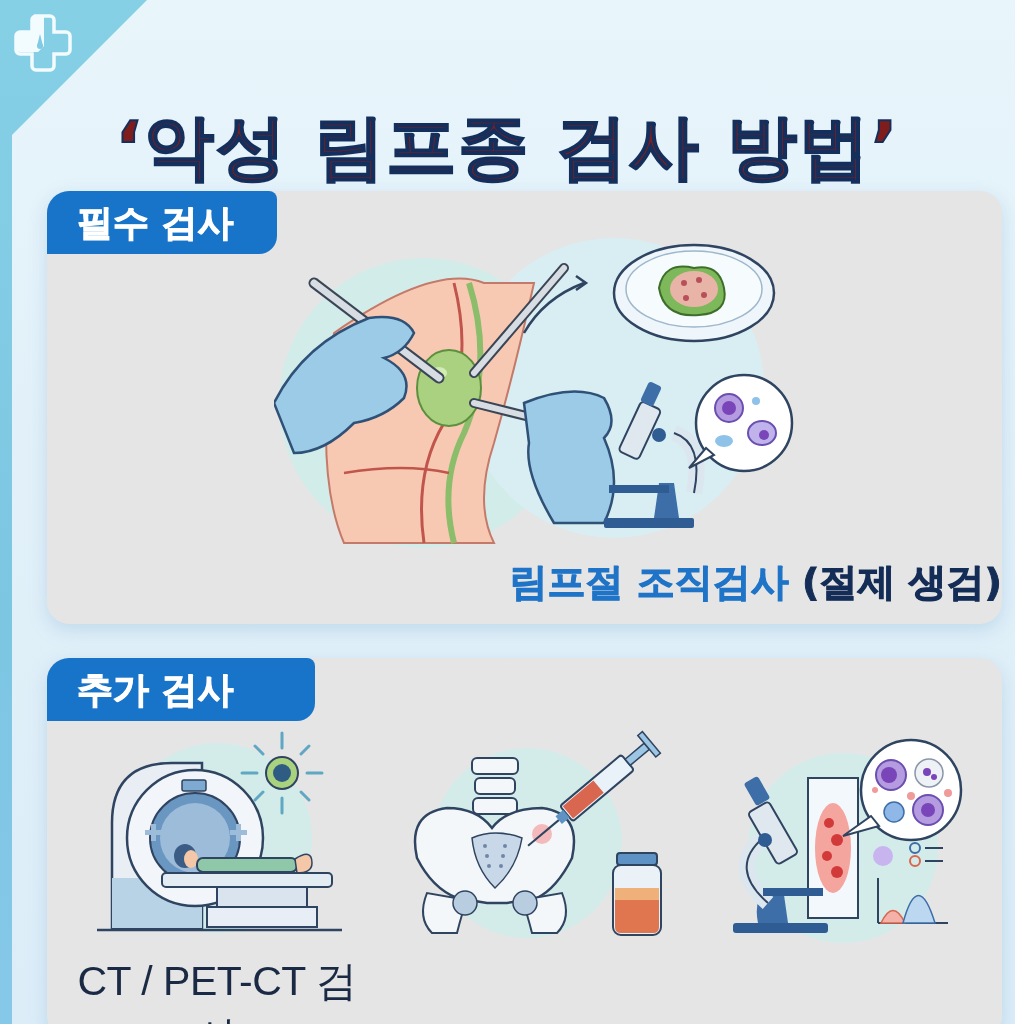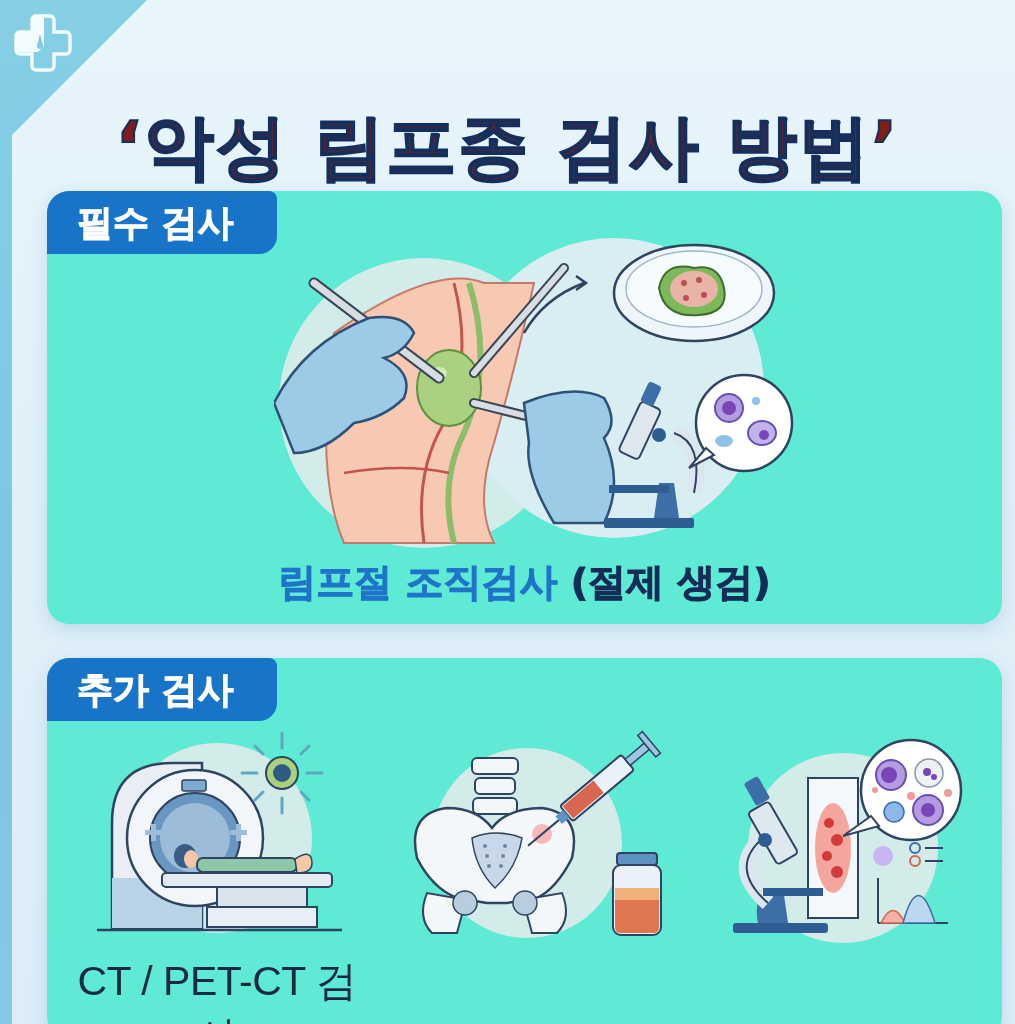--- a/index.html
+++ b/index.html
@@ -29,46 +29,46 @@
     font-family: "DejaVu Sans", sans-serif;
     font-weight: 900;
     font-size: 70px;
     letter-spacing: 2px;
     color: #7f1d1d;
     margin-top: 39px;
     -webkit-text-stroke: 2px #152f5c;
   }
   .card {
     position: absolute;
-    background: #5eead4;
+    background: #e5e5e5;
     border-radius: 22px;
     box-shadow: 0 6px 18px rgba(110, 160, 200, 0.28);
   }
   .card-essential { left: 47px; top: 191px; width: 955px; height: 433px; }
   .card-additional { left: 47px; top: 658px; width: 955px; height: 380px; }
   .tab {
     position: absolute; left: 0; top: 0;
     height: 63px; padding: 0 34px 0 30px;
     background: #1874c9;
     color: #ffffff;
     font-weight: 900; font-size: 36px;
     -webkit-text-stroke: 1px #ffffff;
     line-height: 63px;
     border-top-left-radius: 22px;
     border-top-right-radius: 8px;
     border-bottom-right-radius: 18px;
   }
   .tab-essential { width: 230px; }
-  .tab-additional { width: 230px; }
+  .tab-additional { width: 268px; }
 
   .illus-main { position: absolute; left: 227px; top: 32px; width: 530px; height: 330px; }
 
   .caption-main {
     position: absolute; left: 0; right: 0; top: 366px;
-    text-align: center;
+    text-align: right;
     font-weight: 900; font-size: 38px;
     -webkit-text-stroke: 1px currentColor;
   }
   .caption-main .c-blue { color: #1f74c8; }
   .caption-main .c-navy { color: #142d57; }
 
   .items { position: absolute; left: 0; right: 0; top: 70px; height: 300px; }
   .item { position: absolute; top: 0; width: 300px; height: 300px; }
   .item svg { position: absolute; left: 0; top: 0; }
   .item-label {

